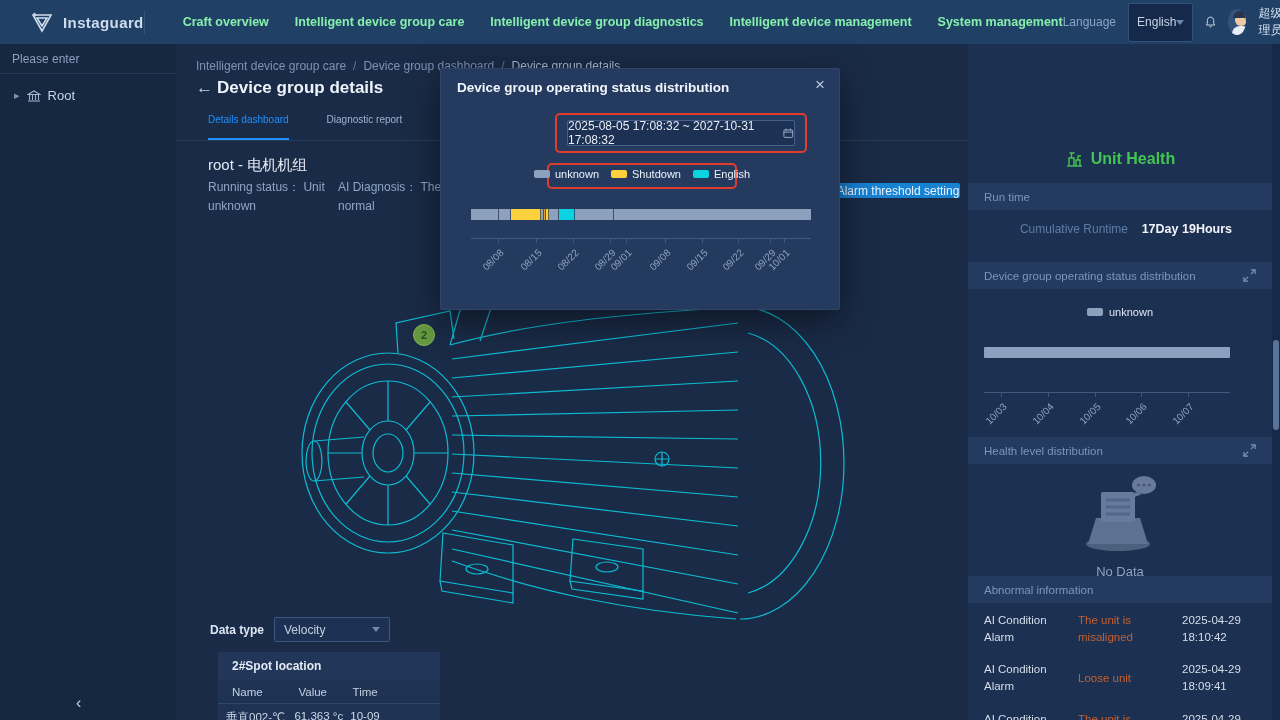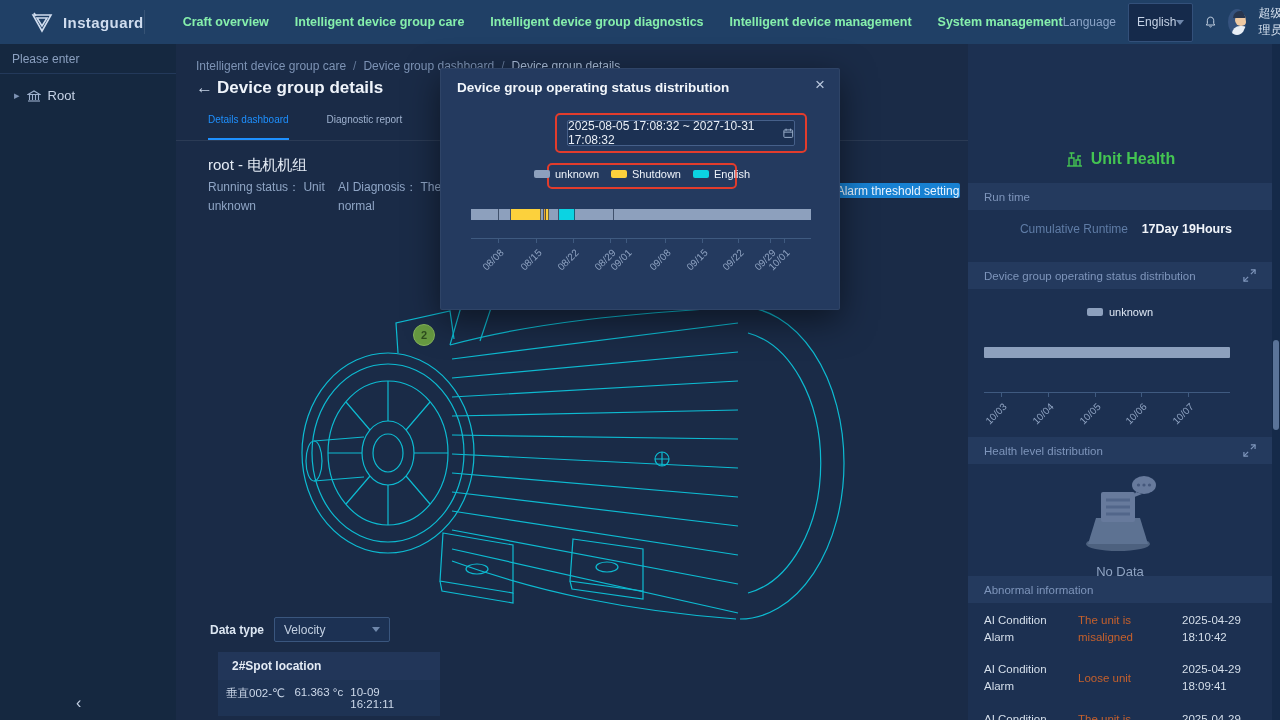--- a/index.html
+++ b/index.html
@@ -249,20 +249,25 @@
   <div class="datatype-row">
     <span class="datatype-label">Data type</span>
     <div class="datatype-select">
       <span>Velocity</span>
       <span class="caret-down"></span>
     </div>
   </div>
 
   <div class="spot-table">
     <div class="spot-title">2#Spot location</div>
+    <div class="spot-head">
+      <span class="col-name">Name</span>
+      <span class="col-value">Value</span>
+      <span class="col-time">Time</span>
+    </div>
     <div class="spot-row">
       <span class="col-name">垂直002-℃</span>
       <span class="col-value">61.363 °c</span>
       <span class="col-time">10-09 16:21:11</span>
     </div>
   </div>
 </div>
 
 <div class="rpanel">
   <div class="health-title">

